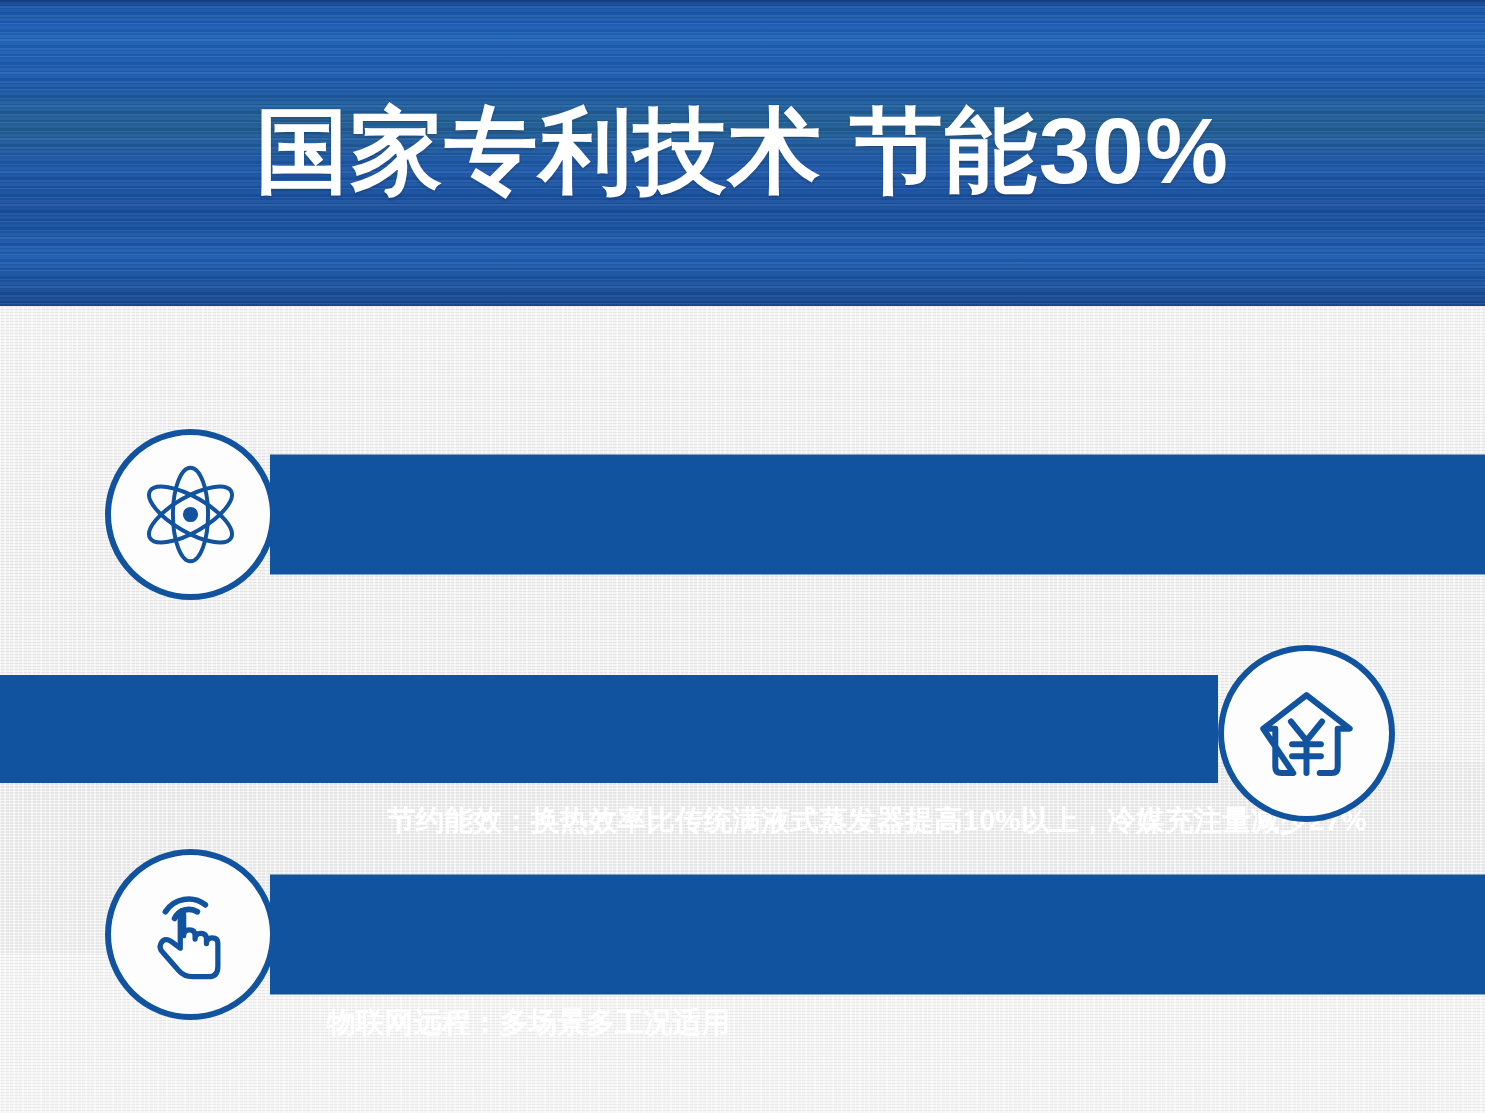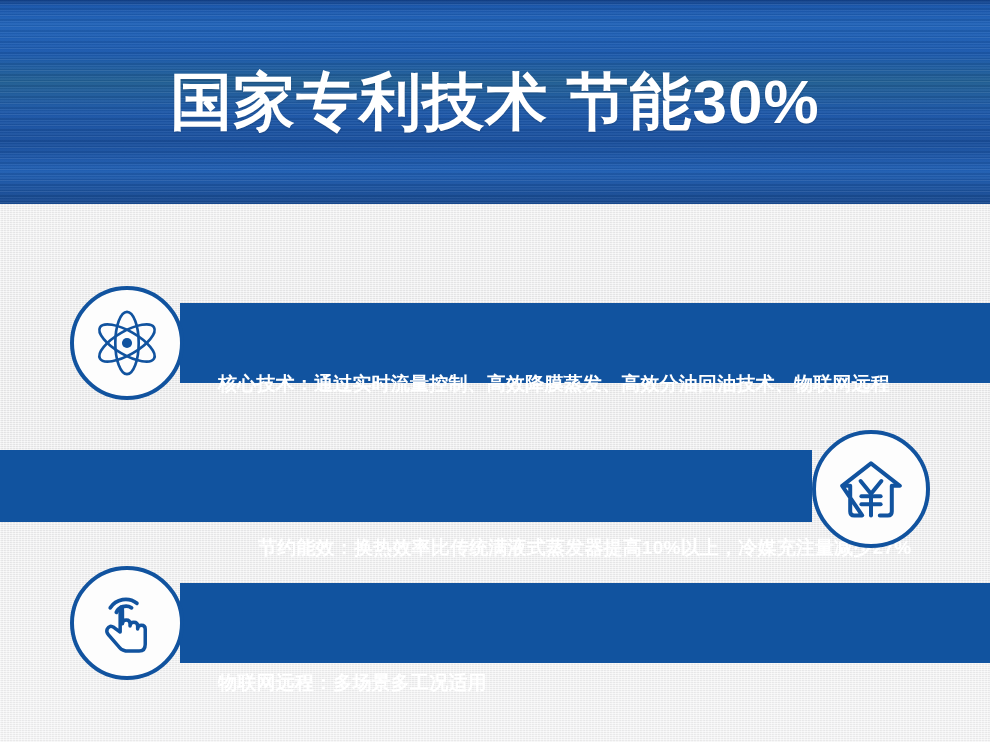--- a/index.html
+++ b/index.html
@@ -143,24 +143,20 @@
 <div class="page">
 
   <div class="banner">
     <div class="banner-title">国家专利技术 节能30%</div>
   </div>
 
   <div class="feature-row" id="row1">
 
     <div class="bar" id="row1-bar"></div>
 
-    <div class="bar-text" id="row1-text">
-      <span class="line">核心技术：通过实时流量控制、高效降膜蒸发、高效分油回油技术、物联网远程</span>
-      <span class="line">智能服务四大核心技术</span>
-    </div>
 
     <div class="icon-circle" id="row1-circle">
       <svg class="icon-svg" width="78" height="78" viewBox="0 0 100 100">
         <g fill="none" stroke="#11539f" stroke-width="3.4">
           <ellipse cx="50" cy="50" rx="15" ry="40"></ellipse>
           <ellipse cx="50" cy="50" rx="15" ry="40" transform="rotate(60 50 50)"></ellipse>
           <ellipse cx="50" cy="50" rx="15" ry="40" transform="rotate(120 50 50)"></ellipse>
         </g>
         <circle cx="50" cy="50" r="6.5" fill="#11539f"></circle>
       </svg>

